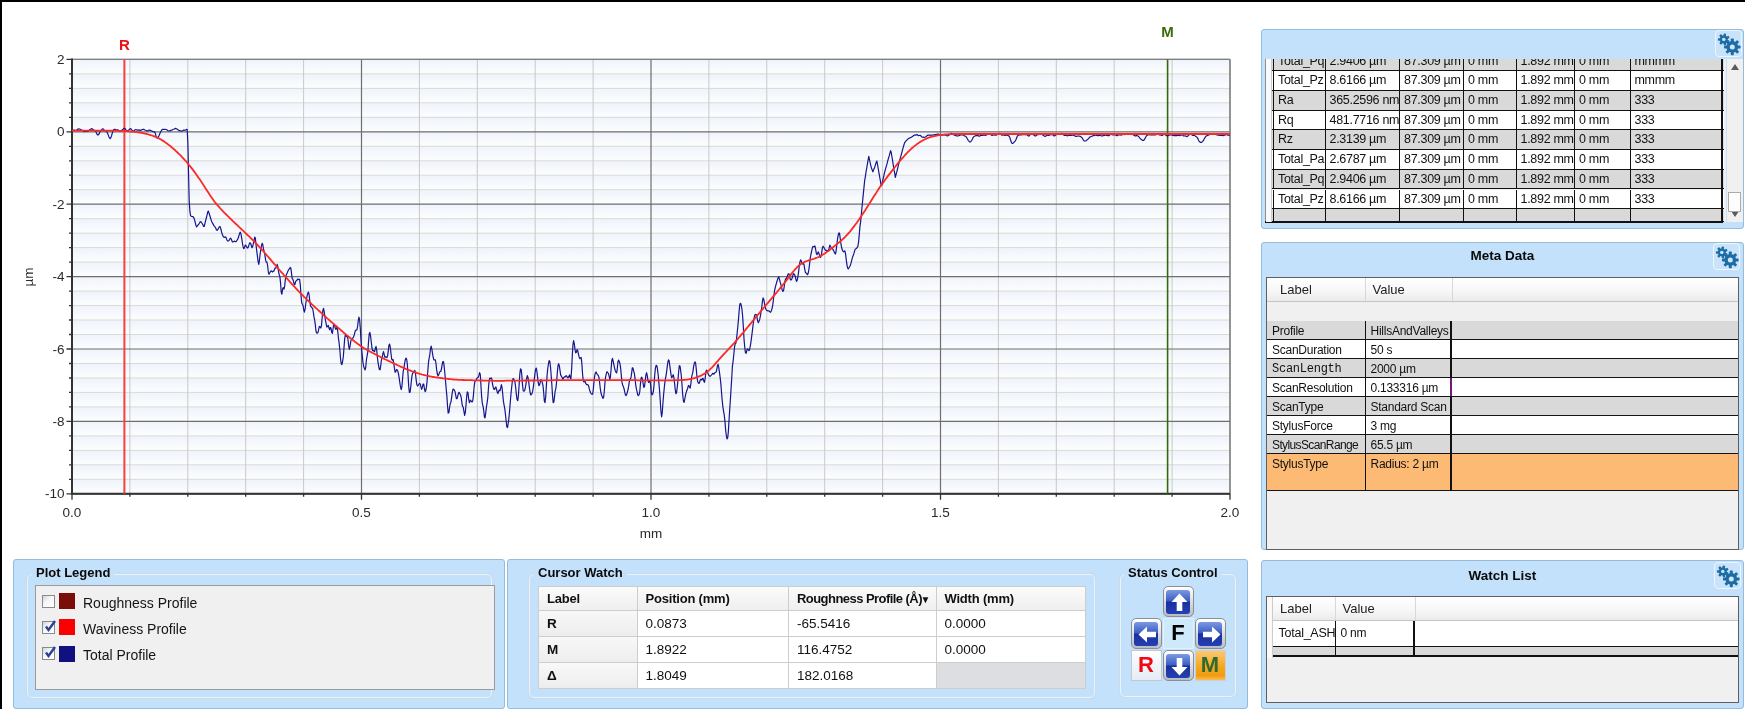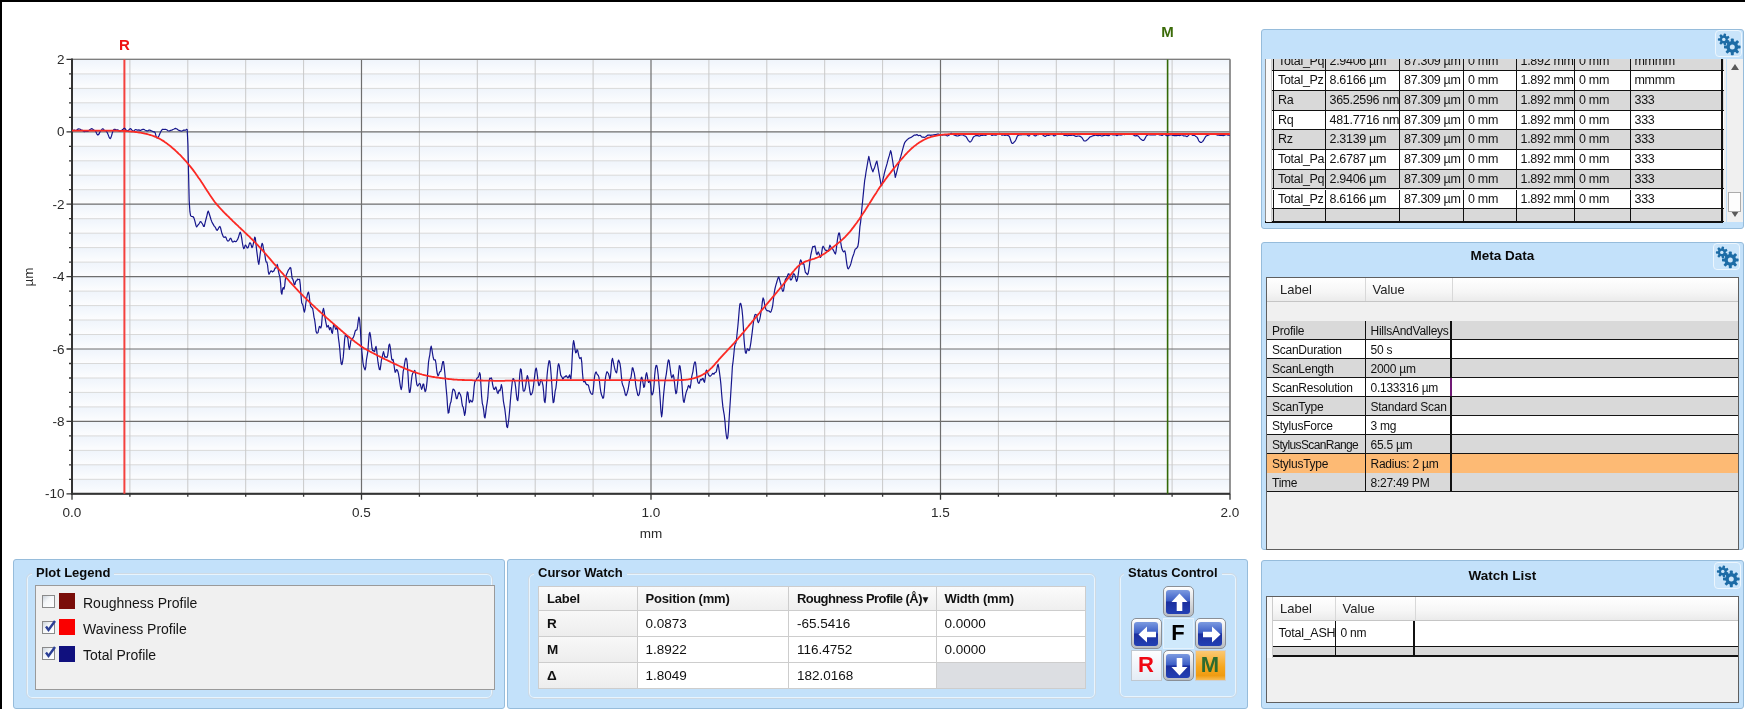--- a/index.html
+++ b/index.html
@@ -255,21 +255,21 @@
  </div>
       <div class="mrow" style="top:43.4px;height:19px;background:#d9d9d9">
         <div class="mcell" style="left:0px;width:97.5px;">Profile</div>
         <div class="mcell" style="left:97.5px;width:87.0px;border-left:1.5px solid #111;border-right:2px solid #111">HillsAndValleys</div>
       </div>
       <div class="mrow" style="top:62.4px;height:19px;background:#ffffff">
         <div class="mcell" style="left:0px;width:97.5px;">ScanDuration</div>
         <div class="mcell" style="left:97.5px;width:87.0px;border-left:1.5px solid #111;border-right:2px solid #111">50 s</div>
       </div>
       <div class="mrow" style="top:81.4px;height:19px;background:#d9d9d9">
-        <div class="mcell" style="left:0px;width:97.5px;">ScanLength</div>
+        <div class="mcell" style="left:0px;width:97.5px;font-family:Liberation Mono, monospace;">ScanLength</div>
         <div class="mcell" style="left:97.5px;width:87.0px;border-left:1.5px solid #111;border-right:2px solid #111">2000 µm</div>
       </div>
       <div class="mrow" style="top:100.4px;height:19px;background:#ffffff">
         <div class="mcell" style="left:0px;width:97.5px;">ScanResolution</div>
         <div class="mcell" style="left:97.5px;width:87.0px;border-left:1.5px solid #111;border-right:2px solid #701a75">0.133316 µm</div>
       </div>
       <div class="mrow" style="top:119.4px;height:19px;background:#d9d9d9">
         <div class="mcell" style="left:0px;width:97.5px;">ScanType</div>
         <div class="mcell" style="left:97.5px;width:87.0px;border-left:1.5px solid #111;border-right:2px solid #111">Standard Scan</div>
       </div>
@@ -277,24 +277,20 @@
         <div class="mcell" style="left:0px;width:97.5px;">StylusForce</div>
         <div class="mcell" style="left:97.5px;width:87.0px;border-left:1.5px solid #111;border-right:2px solid #111">3 mg</div>
       </div>
       <div class="mrow" style="top:157.4px;height:19px;background:#d9d9d9">
         <div class="mcell" style="left:0px;width:97.5px;letter-spacing:-0.62px;">StylusScanRange</div>
         <div class="mcell" style="left:97.5px;width:87.0px;border-left:1.5px solid #111;border-right:2px solid #111">65.5 µm</div>
       </div>
       <div class="mrow" style="top:176.4px;height:37px;background:#fdba74">
         <div class="mcell" style="left:0px;width:97.5px;">StylusType</div>
         <div class="mcell" style="left:97.5px;width:87.0px;border-left:1.5px solid #111;border-right:2px solid #111">Radius: 2 µm</div>
-      </div>
-      <div class="mrow" style="top:195.4px;height:19px;background:#d9d9d9">
-        <div class="mcell" style="left:0px;width:97.5px;">Time</div>
-        <div class="mcell" style="left:97.5px;width:87.0px;border-left:1.5px solid #111;border-right:2px solid #111">8:27:49 PM</div>
       </div>
 </div>
 
 <div class="panel" style="left:1259px;top:558px;width:483px;height:149px"></div>
 <div class="ptitle" style="left:1259px;top:566px">Watch List</div>
 <div class="gearbtn" style="left:1712px;top:560px"><svg width="26" height="26" viewBox="0 0 26 26">
         <rect x="6.55" y="2.50" width="2.50" height="5.90" rx="0.7" transform="rotate(12.0 7.8 8.4)" fill="#1d6ca6"></rect>
         <rect x="6.55" y="2.50" width="2.50" height="5.90" rx="0.7" transform="rotate(63.4 7.8 8.4)" fill="#1d6ca6"></rect>
         <rect x="6.55" y="2.50" width="2.50" height="5.90" rx="0.7" transform="rotate(114.9 7.8 8.4)" fill="#1d6ca6"></rect>
         <rect x="6.55" y="2.50" width="2.50" height="5.90" rx="0.7" transform="rotate(166.3 7.8 8.4)" fill="#1d6ca6"></rect>

